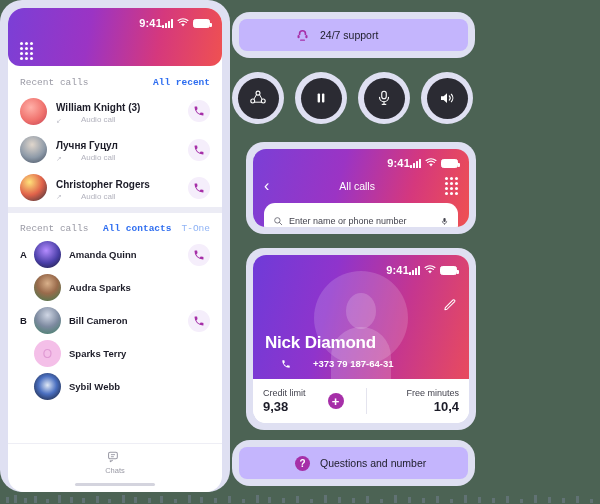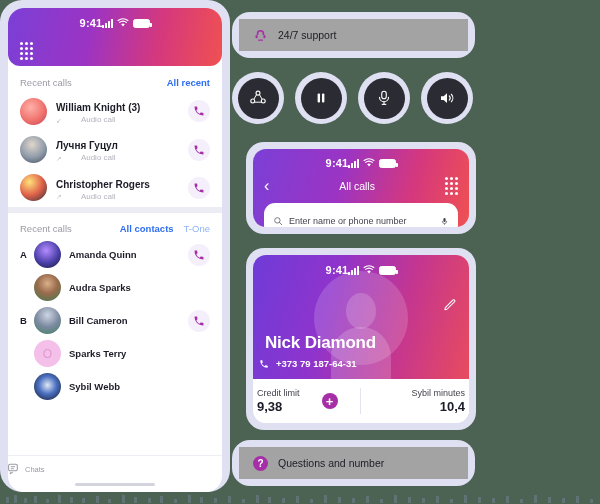--- a/index.html
+++ b/index.html
@@ -12,24 +12,25 @@
   .stage { position: relative; width: 600px; height: 504px; }
 
   
   .frame {
     position: absolute;
     background: #dfe0f2;
     border-radius: 18px;
     padding: 7px;
   }
   .inner-white {
-    background: #a3a3a3;
-    border-radius: 0;
+    background: #c4b5fd;
+    border-radius: 8px;
     width: 100%; height: 100%;
     overflow: hidden;
+    padding-left: 42px;
   }
 
   
   #left-phone {
     left: 0; top: 8px;
     width: 230px; height: 492px;
     background: #dfe0f2;
     border-radius: 22px;
     padding: 8px 8px 0 8px;
   }
@@ -45,21 +46,21 @@
   }
   .hero {
     background: linear-gradient(100deg,#7b3fd6 0%,#9b34c4 38%,#d5387d 70%,#ef5151 100%);
     height: 58px;
     border-radius: 14px 14px 12px 12px;
     padding: 9px 12px 0 12px;
     position: relative;
     flex: none;
   }
   .statusbar {
-    display: flex; align-items: center; justify-content: center;
+    display: flex; align-items: center; justify-content: flex-end;
     color: #fff;
   }
   .clock { font-size: 11px; font-weight: bold; letter-spacing: .2px; }
   .status-icons { display: flex; align-items: flex-end; gap: 4px; }
   .bars { display: flex; align-items: flex-end; gap: 1px; height: 9px; }
   .bars i { display: block; width: 2px; background: #fff; border-radius: .5px; }
   .bars i:nth-child(1){height:3px}.bars i:nth-child(2){height:5px}
   .bars i:nth-child(3){height:7px}.bars i:nth-child(4){height:9px}
   .batt {
     width: 17px; height: 9px; border: 1px solid #fff; border-radius: 2.5px;
@@ -71,20 +72,21 @@
   }
   .dialpad-icon {
     display: grid; grid-template-columns: repeat(3, 3px);
     gap: 2px; margin-top: 13px;
   }
   .dialpad-icon span { width:3px;height:3px;background:#fff;border-radius:50%; }
 
   .list-head {
     display: flex; align-items: flex-start; justify-content: space-between;
     padding: 11px 12px 4px 12px;
+    font-family: Liberation Mono, monospace;
   }
   .list-head .t { font-size: 9.5px; color: #9a9aa5; }
   .link-blue { font-size: 9.5px; color: #2f6ef0; font-weight: bold; }
   .link-blue.muted { color: #8fb3f5; font-weight: normal; margin-left: 10px; }
   .head-links { display:flex; align-items:baseline; }
 
   .call-row {
     display: flex; align-items: center; gap: 9px;
     padding: 5px 12px;
   }
@@ -115,21 +117,21 @@
   .contact-name { font-size: 9.5px; font-weight: bold; color: #1c1c28; margin-left: 8px; flex:1; }
   .contact-call { width: 22px; height: 22px; border-radius:50%; background:#f5eefb;
     display:flex;align-items:center;justify-content:center; flex:none;}
   .contact-call.hidden { visibility: hidden; }
 
   .tabbar {
     margin-top: auto;
     border-top: 1px solid #eeeef5;
     display: flex; padding: 7px 0 4px 0;
   }
-  .tab { flex: 1; display: flex; flex-direction: row; align-items: center; gap: 3px; }
+  .tab { flex: 1; display: flex; flex-direction: column; align-items: center; gap: 3px; }
   .tab .lbl { font-size: 7.5px; color: #9a9aa5; }
   .tab.active .lbl { color: #8b2fa8; }
   .home-ind {
     width: 80px; height: 3px; border-radius: 2px; background: #d4d4de;
     margin: 4px auto 6px auto;
   }
 
   
   #support-frame { left: 232px; top: 12px; width: 243px; height: 46px; }
   .bar-inner {
@@ -197,26 +199,26 @@
     position: absolute; left: 50%; top: 72px; transform: translateX(-50%);
     width: 60px; height: 54px; border-radius: 30px 30px 0 0;
     background: rgba(255,255,255,.18);
   }
   .pencil { position: absolute; right: 12px; top: 42px; }
   .card-name {
     position: absolute; left: 12px; bottom: 26px;
     font-size: 17px; font-weight: bold; color: #fff; letter-spacing: -.2px;
   }
   .card-phone {
-    position: absolute; left: 6px; bottom: 10px;
+    position: absolute; left: 28px; bottom: 10px;
     font-size: 9.5px; font-weight: bold; color: #fff;
-    display: flex; align-items: center; gap: 7px;
+    display: flex; align-items: center; gap: 22px;
   }
   .card-foot {
-    height: 44px; display: flex; align-items: center; padding: 0 4px;
+    height: 44px; display: flex; align-items: center; padding: 0 10px;
     position: relative; background: #fff;
   }
   .foot-col { display: flex; flex-direction: column; }
   .foot-col .lbl { font-size: 9px; color: #42424d; }
   .foot-col .val { font-size: 13px; font-weight: bold; color: #1c1c28; margin-top:1px;}
   .foot-col.right { margin-left: auto; align-items: flex-end; }
   .plus-btn {
     width: 16px; height: 16px; border-radius: 50%;
     background: #a62fa8; margin-left: 22px;
     display:flex;align-items:center;justify-content:center;
@@ -539,21 +541,21 @@
         </div>
       </div>
       <div class="card-foot">
         <div class="foot-col">
           <span class="lbl">Credit limit</span>
           <span class="val">9,38</span>
         </div>
         <div class="plus-btn">+</div>
         <div class="vdiv"></div>
         <div class="foot-col right">
-          <span class="lbl">Sybil minutes</span>
+          <span class="lbl">Free minutes</span>
           <span class="val">10,4</span>
         </div>
       </div>
     </div>
   </div>
 
   <div class="frame" id="qa-frame">
     <div class="inner-white">
       <div class="bar-inner">
         <span class="qmark">?</span>

